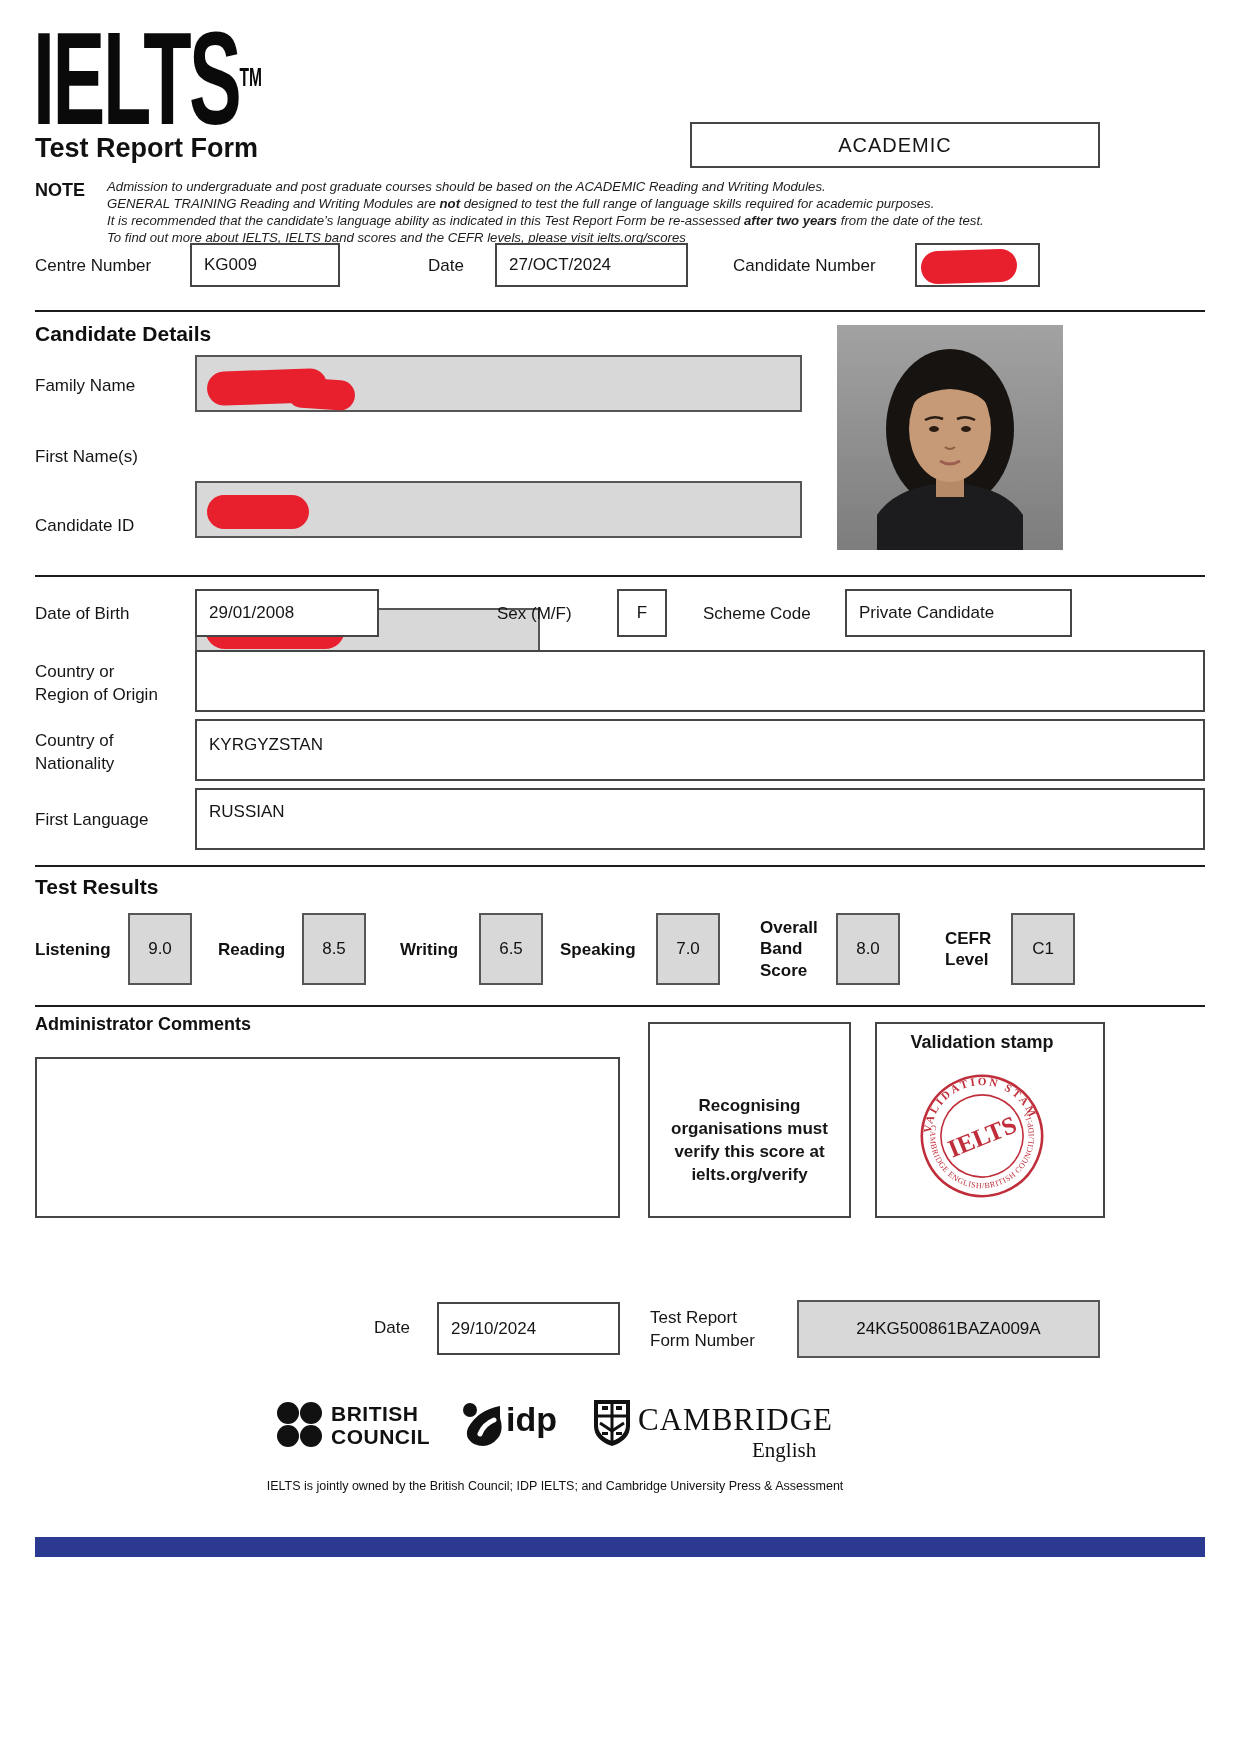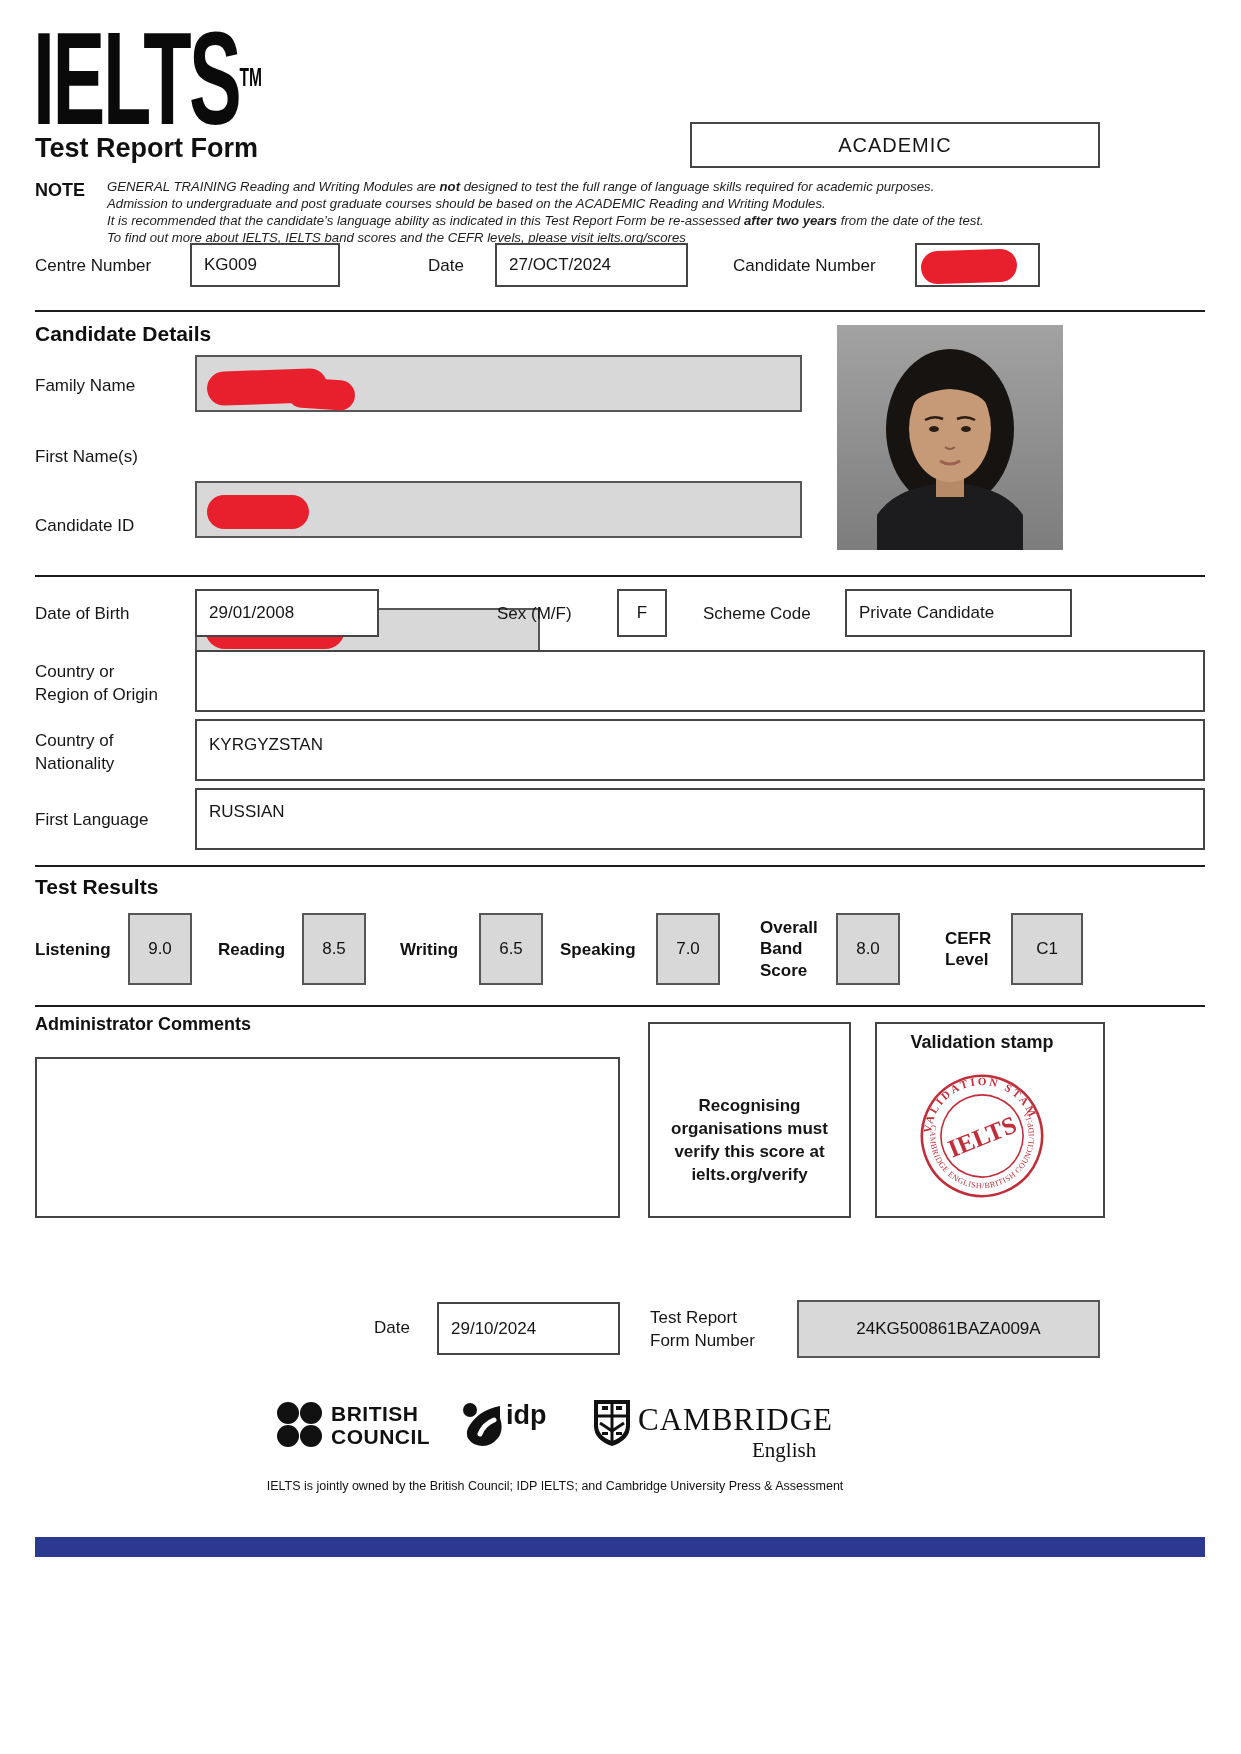--- a/index.html
+++ b/index.html
@@ -26,22 +26,22 @@
 <div class="abs" style="left:33px;top:28px;width:300px;height:110px;">
   <div class="logo-ielts"><span>IELTS</span><span class="tm">TM</span></div>
 </div>
 
 <div class="abs b" style="left:35px;top:133px;font-size:27px;">Test Report Form</div>
 
 <div class="abs box" style="left:690px;top:122px;width:410px;height:46px;justify-content:center;padding-left:0;font-size:20px;letter-spacing:1px;">ACADEMIC</div>
 
 <div class="abs b" style="left:35px;top:180px;font-size:18px;">NOTE</div>
 <div class="abs note-text" style="left:107px;top:178px;width:900px;">
+  <div>Admission to undergraduate and post graduate courses should be based on the ACADEMIC Reading and Writing Modules.</div>
   <div><span>GENERAL TRAINING Reading and Writing Modules are </span><span class="nb">not</span><span> designed to test the full range of language skills required for academic purposes.</span></div>
-  <div>Admission to undergraduate and post graduate courses should be based on the ACADEMIC Reading and Writing Modules.</div>
   <div><span>It is recommended that the candidate’s language ability as indicated in this Test Report Form be re-assessed </span><span class="nb">after two years</span><span> from the date of the test.</span></div>
   <div>To find out more about IELTS, IELTS band scores and the CEFR levels, please visit ielts.org/scores</div>
 </div>
 
 <div class="abs lbl" style="left:35px;top:256px;">Centre Number</div>
 <div class="abs box" style="left:190px;top:243px;width:150px;height:44px;">KG009</div>
 <div class="abs lbl" style="left:428px;top:256px;">Date</div>
 <div class="abs box" style="left:495px;top:243px;width:193px;height:44px;">27/OCT/2024</div>
 <div class="abs lbl" style="left:733px;top:256px;">Candidate Number</div>
 <div class="abs box" style="left:915px;top:243px;width:125px;height:44px;">
@@ -128,21 +128,21 @@
 <div class="abs score-lbl" style="left:400px;top:939px;">Writing</div>
 <div class="abs score-box" style="left:479px;top:913px;width:64px;height:72px;">6.5</div>
 
 <div class="abs score-lbl" style="left:560px;top:939px;">Speaking</div>
 <div class="abs score-box" style="left:656px;top:913px;width:64px;height:72px;">7.0</div>
 
 <div class="abs score-lbl" style="left:760px;top:917px;width:74px;">Overall Band Score</div>
 <div class="abs score-box" style="left:836px;top:913px;width:64px;height:72px;">8.0</div>
 
 <div class="abs score-lbl" style="left:945px;top:928px;width:58px;">CEFR Level</div>
-<div class="abs score-box" style="left:1011px;top:913px;width:72px;height:72px;">C1</div>
+<div class="abs score-box" style="left:1011px;top:913px;width:64px;height:72px;">C1</div>
 
 <div class="abs rule" style="left:35px;top:1005px;width:1170px;"></div>
 
 <div class="abs b" style="left:35px;top:1014px;font-size:18px;">Administrator Comments</div>
 <div class="abs box" style="left:35px;top:1057px;width:585px;height:161px;"></div>
 
 <div class="abs box" style="left:648px;top:1022px;width:203px;height:196px;justify-content:center;padding:0 12px;">
   <div class="b" style="font-size:17px;text-align:center;line-height:1.35;margin-top:42px;">Recognising organisations must verify this score at ielts.org/verify</div>
 </div>
 
@@ -188,21 +188,21 @@
     <div>COUNCIL</div>
 </div>
 
 <div class="abs" style="left:460px;top:1400px;width:44px;height:48px;">
   <svg width="44" height="48" viewBox="0 0 44 48">
     <circle cx="10" cy="10" r="7" fill="#111"></circle>
     <path d="M40 6 Q18 10 8 28 Q4 38 14 44 Q28 50 38 38 Q44 30 40 18 Z" fill="#111"></path>
     <path d="M34 20 Q24 24 20 34" stroke="#fff" stroke-width="5" fill="none" stroke-linecap="round"></path>
   </svg>
 </div>
-<div class="abs b" style="left:506px;top:1400px;font-size:27px;">idp</div>
+<div class="abs b" style="left:506px;top:1400px;font-size:34px;">idp</div>
 
 <div class="abs" style="left:592px;top:1398px;width:40px;height:50px;">
   <svg width="40" height="50" viewBox="0 0 40 50">
     <path d="M2 2 H38 V28 Q38 42 20 48 Q2 42 2 28 Z" fill="#111"></path>
     <path d="M6 6 H34 V27 Q34 38 20 43 Q6 38 6 27 Z" fill="#fff"></path>
     <path d="M6 18 H34 M20 6 V43" stroke="#111" stroke-width="3"></path>
     <path d="M8 25 L20 33 L32 25" stroke="#111" stroke-width="3" fill="none"></path>
     <rect x="10" y="8" width="6" height="4" fill="#111"></rect>
     <rect x="24" y="8" width="6" height="4" fill="#111"></rect>
     <rect x="10" y="34" width="6" height="3" fill="#111"></rect>

